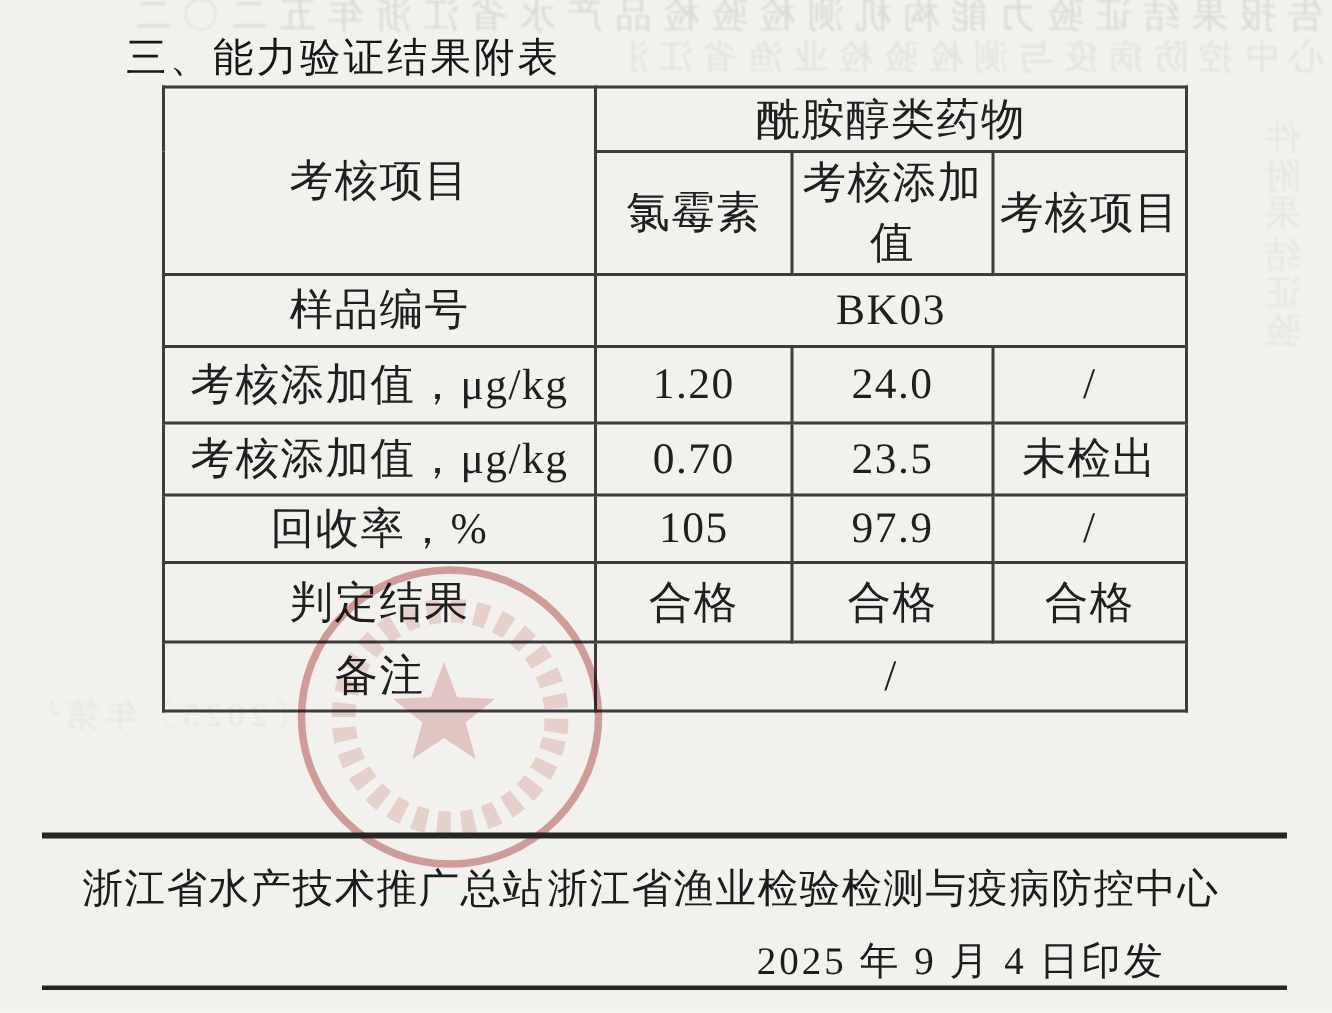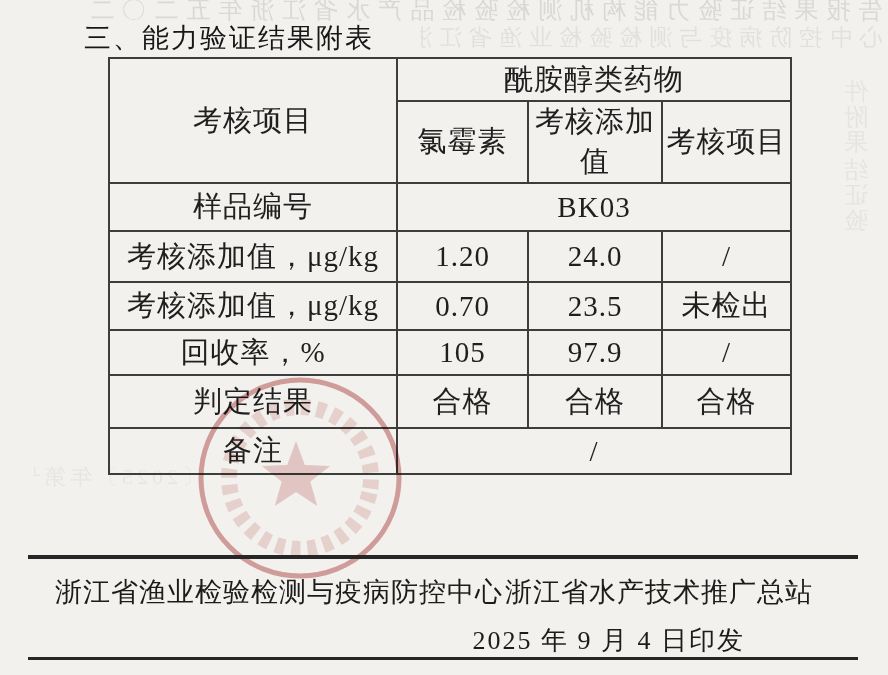--- a/index.html
+++ b/index.html
@@ -64,21 +64,21 @@
   .rule{position:absolute;left:28px;width:830px;background:#262626;}
   .rule-top{top:555px;height:4px;}
   .rule-bottom{top:657px;height:3px;}
   .footer-orgs{
     position:absolute;left:55px;top:574px;width:758px;
     display:flex;justify-content:space-between;
     font-size:27px;color:#1c1c1c;letter-spacing:1px;
   }
   .footer-date{
     position:absolute;left:0;top:623px;width:745px;
-    text-align:right;font-size:26px;color:#1c1c1c;letter-spacing:2px;
+    text-align:right;font-size:26px;color:#1c1c1c;letter-spacing:2px;padding-left:32px;
   }
 </style>
 </head>
 <body>
 
 <div class="page">
 
   <div class="ghost ghost-top1">告报果结证验力能构机测检验检品产水省江浙年五二〇二</div>
   <div class="ghost ghost-top2">心中控防病疫与测检验检业渔省江浙</div>
   <div class="ghost ghost-right">件附果结证验</div>
@@ -139,19 +139,19 @@
     </table>
 
   <svg class="seal" viewBox="0 0 216 212">
     <ellipse cx="107" cy="105" rx="99" ry="98" fill="none" stroke-width="5" opacity="0.75" stroke="#c4706f"></ellipse>
     <circle cx="107" cy="105" r="71" fill="none" stroke-width="16" stroke-dasharray="9 7" transform="rotate(12 107 105)" opacity="0.42" stroke="#d89a98"></circle>
     <polygon points="103,68 111.8,91.9 137.2,92.9 117.3,108.6 124.2,133.1 103,119 81.8,133.1 88.7,108.6 68.8,92.9 94.2,91.9" opacity="0.55" fill="#d99c9a"></polygon>
   </svg>
 
   <div class="rule rule-top"></div>
   <div class="footer-orgs">
+    <span>浙江省水产技术推广总站</span>
     <span>浙江省渔业检验检测与疫病防控中心</span>
-    <span>浙江省水产技术推广总站</span>
   </div>
   <div class="footer-date">2025 年 9 月 4 日印发</div>
   <div class="rule rule-bottom"></div>
 
 </div>
 
 </body></html>

